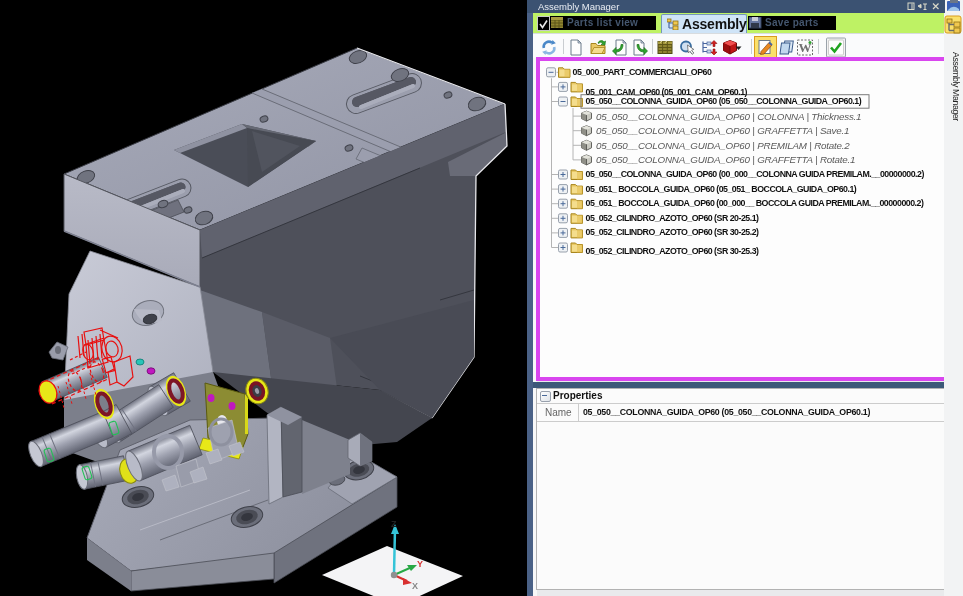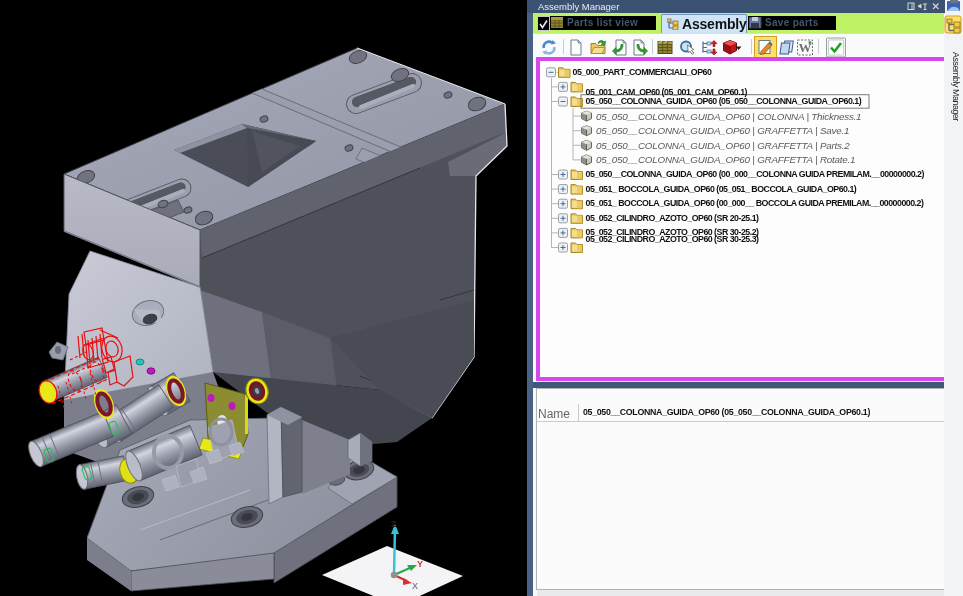--- a/index.html
+++ b/index.html
@@ -31,21 +31,21 @@
 #treebox .trow{top-margin:0}
 .pm{position:absolute;width:9px;height:9px;border:1px solid #98a0ac;border-radius:2px;
   background:linear-gradient(135deg,#ffffff,#dfe3e8);}
 .pm:after{content:"";position:absolute;left:1px;top:3px;width:5px;height:1px;background:#4a6a9a;}
 #splitter{position:absolute;left:6px;top:382px;width:411px;height:6px;background:#3d5878;}
 #props{position:absolute;left:9px;top:388px;width:408px;height:200px;background:#fbfbfb;
   border:1px solid #b2b2b2;}
 #props .hdr{position:absolute;left:0;top:0;width:100%;height:14px;border-bottom:1px solid #cccccc;}
 #props .hdr b{position:absolute;left:16px;top:1px;font-size:10px;color:#111}
 #props .namerow{position:absolute;left:0;top:15px;width:100%;height:17px;border-bottom:1px solid #cccccc;}
-#props .namerow .lbl{position:absolute;left:1px;top:3px;font-size:12px;color:#666}
+#props .namerow .lbl{position:absolute;left:8px;top:3px;font-size:10px;color:#666}
 #props .namerow .div{position:absolute;left:41px;top:0;width:1px;height:17px;background:#cccccc}
 #props .namerow .val{position:absolute;left:46px;top:3px;font-size:8.8px;font-weight:bold;color:#111;
   letter-spacing:-0.3px;white-space:nowrap}
 </style>
 </head>
 <body>
 <div id="root">
   <svg id="scene" width="963" height="596" viewBox="0 0 963 596" style="position:absolute;left:0;top:0">
 <rect x="0" y="0" width="963" height="596" fill="#000000"></rect>
 <defs>
@@ -453,32 +453,36 @@
 <use href="#pmp" x="18.5" y="182.0"></use>
 <use href="#fold" x="30.5" y="179.5"></use>
 <rect x="41" y="33.7" width="288" height="13.5" fill="none" stroke="#7a7a7a" stroke-width="1"></rect>
 </svg>
       <div id="treerows">
 <div class="trow" style="left:32.5px;top:5.8px">05_000_PART_COMMERCIALI_OP60</div>
 <div class="trow" style="left:45.5px;top:26px">05_001_CAM_OP60 (05_001_CAM_OP60.1)</div>
 <div class="trow" style="left:45.5px;top:35.0px">05_050__COLONNA_GUIDA_OP60 (05_050__COLONNA_GUIDA_OP60.1)</div>
 <div class="trow2" style="left:56.0px;top:49.6px">05_050__COLONNA_GUIDA_OP60 | COLONNA | Thickness.1</div>
 <div class="trow2" style="left:56.0px;top:64.2px">05_050__COLONNA_GUIDA_OP60 | GRAFFETTA | Save.1</div>
-<div class="trow2" style="left:56.0px;top:78.8px">05_050__COLONNA_GUIDA_OP60 | GRAFFETTA | Parts.2</div>
+<div class="trow2" style="left:56.0px;top:78.8px">05_050__COLONNA_GUIDA_OP60 | PREMILAM | Rotate.2</div>
 <div class="trow2" style="left:56.0px;top:93.4px">05_050__COLONNA_GUIDA_OP60 | GRAFFETTA | Rotate.1</div>
 <div class="trow" style="left:45.5px;top:108.0px">05_050__COLONNA_GUIDA_OP60 (00_000__COLONNA GUIDA PREMILAM.__00000000.2)</div>
 <div class="trow" style="left:45.5px;top:122.6px">05_051_ BOCCOLA_GUIDA_OP60 (05_051_ BOCCOLA_GUIDA_OP60.1)</div>
 <div class="trow" style="left:45.5px;top:137.2px">05_051_ BOCCOLA_GUIDA_OP60 (00_000__ BOCCOLA GUIDA PREMILAM.__00000000.2)</div>
 <div class="trow" style="left:45.5px;top:151.8px">05_052_CILINDRO_AZOTO_OP60 (SR 20-25.1)</div>
 <div class="trow" style="left:45.5px;top:166.4px">05_052_CILINDRO_AZOTO_OP60 (SR 30-25.2)</div>
-<div class="trow" style="left:45.5px;top:173px">05_052_CILINDRO_AZOTO_OP60 (SR 30-25.3)</div>
+<div class="trow" style="left:45.5px;top:185px">05_052_CILINDRO_AZOTO_OP60 (SR 30-25.3)</div>
 </div>
     </div>
     <div id="splitter"></div>
     <div id="props">
+      <div class="hdr">
+          <b>Properties</b>
+        <div class="pm" style="left:3px;top:2px"></div>
+      </div>
       <div class="namerow">
         <span class="lbl">Name</span>
         <div class="div"></div>
         <span class="val">05_050__COLONNA_GUIDA_OP60 (05_050__COLONNA_GUIDA_OP60.1)</span>
       </div>
     </div>
     <div id="rstrip">
       <div id="vlabel">Assembly Manager</div>
       <svg width="19" height="583" style="position:absolute;left:0;top:0">
         <rect x="1" y="3" width="16" height="17" rx="2" fill="#fbe06a" stroke="#d89c20" stroke-width="1"></rect>

